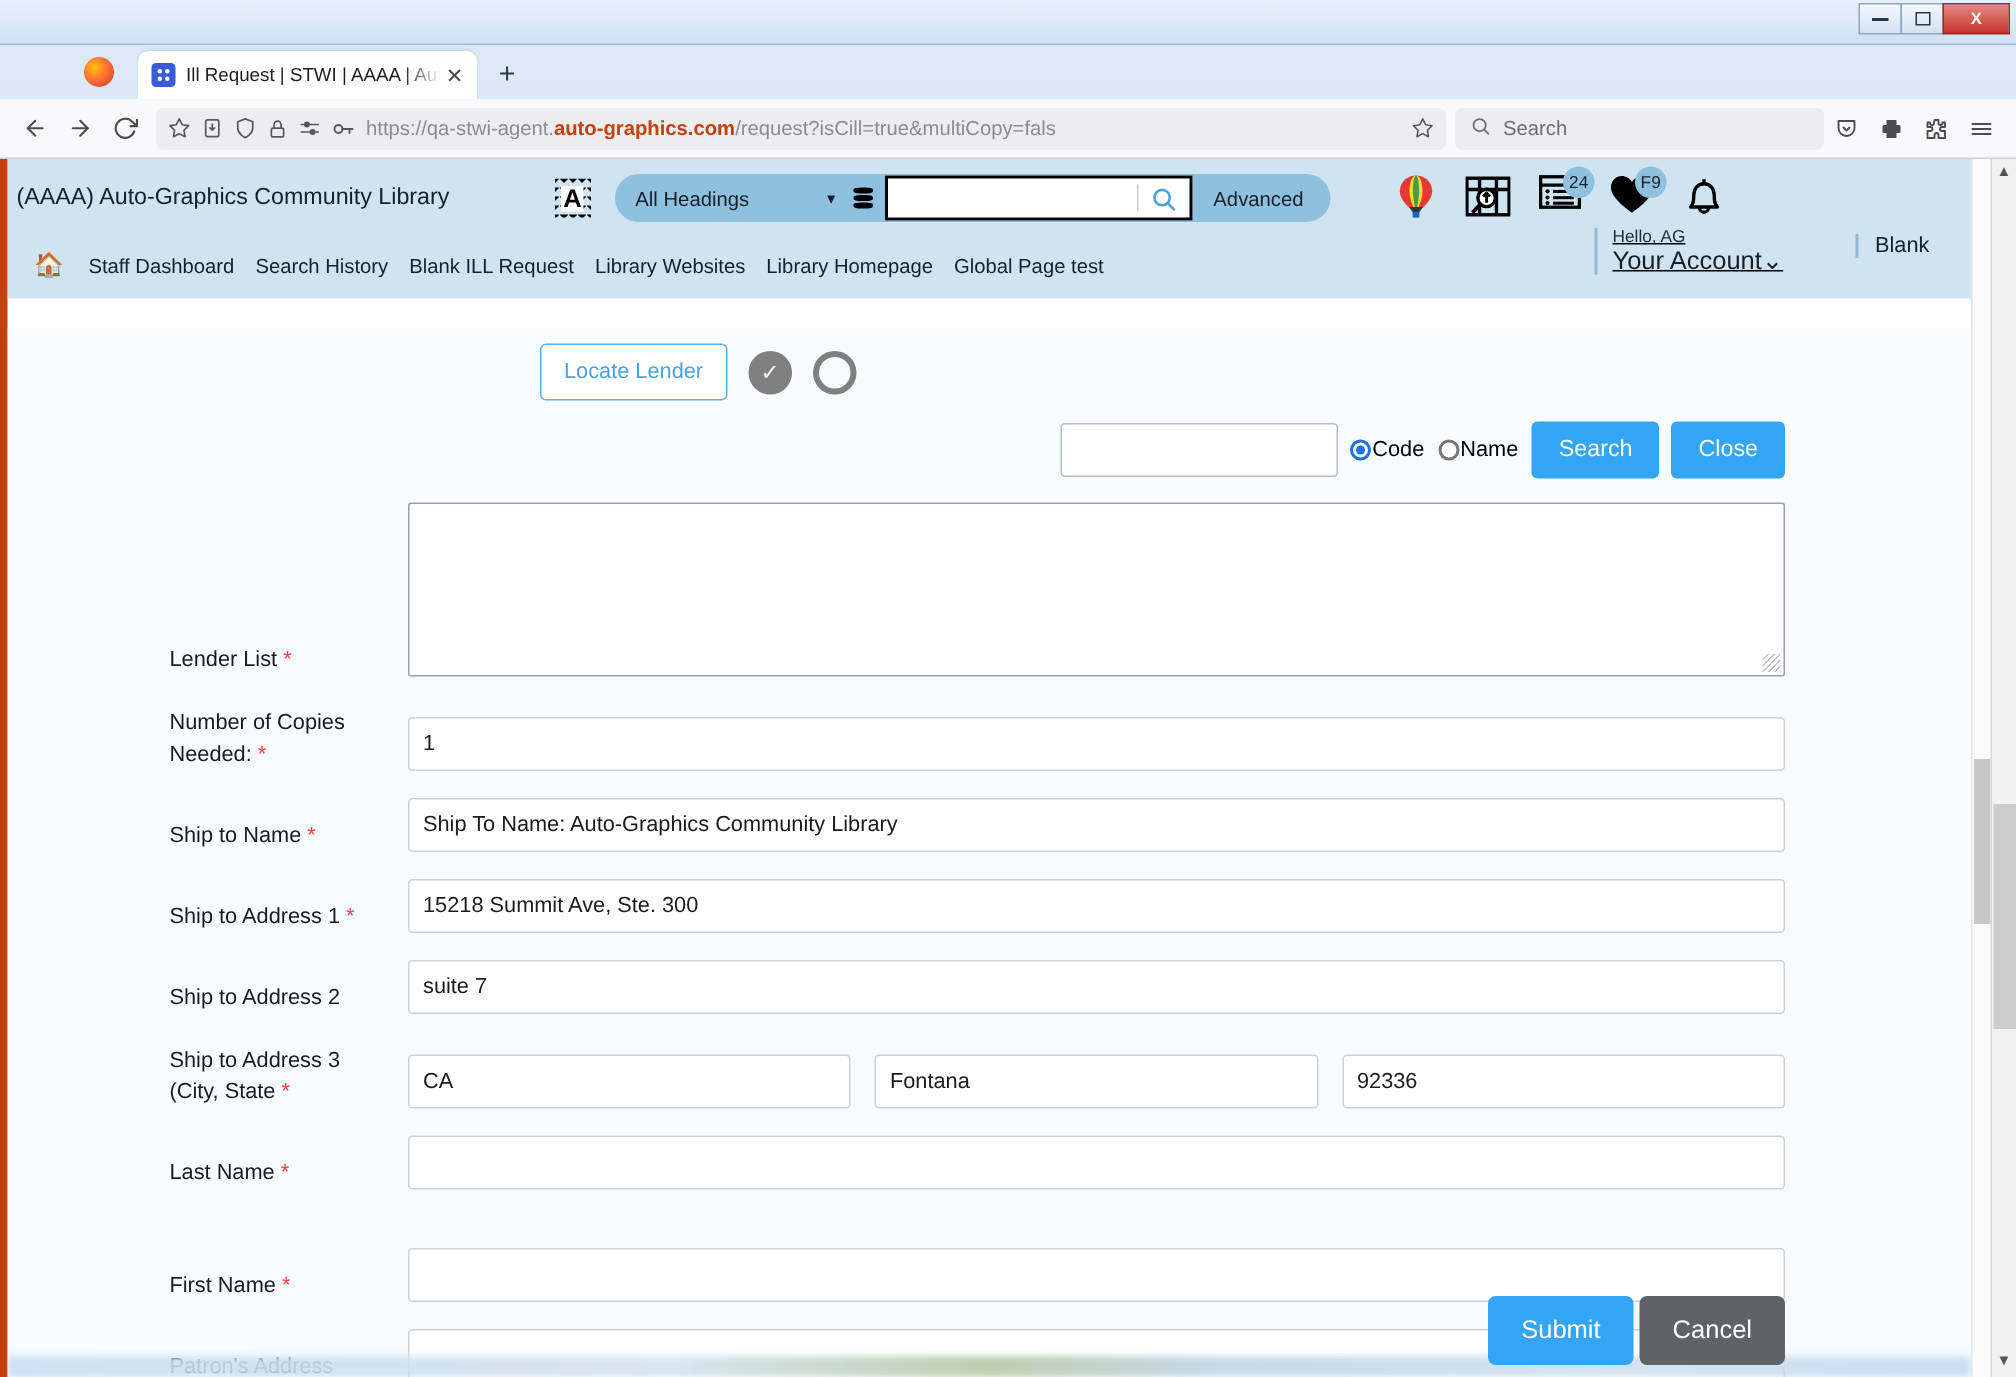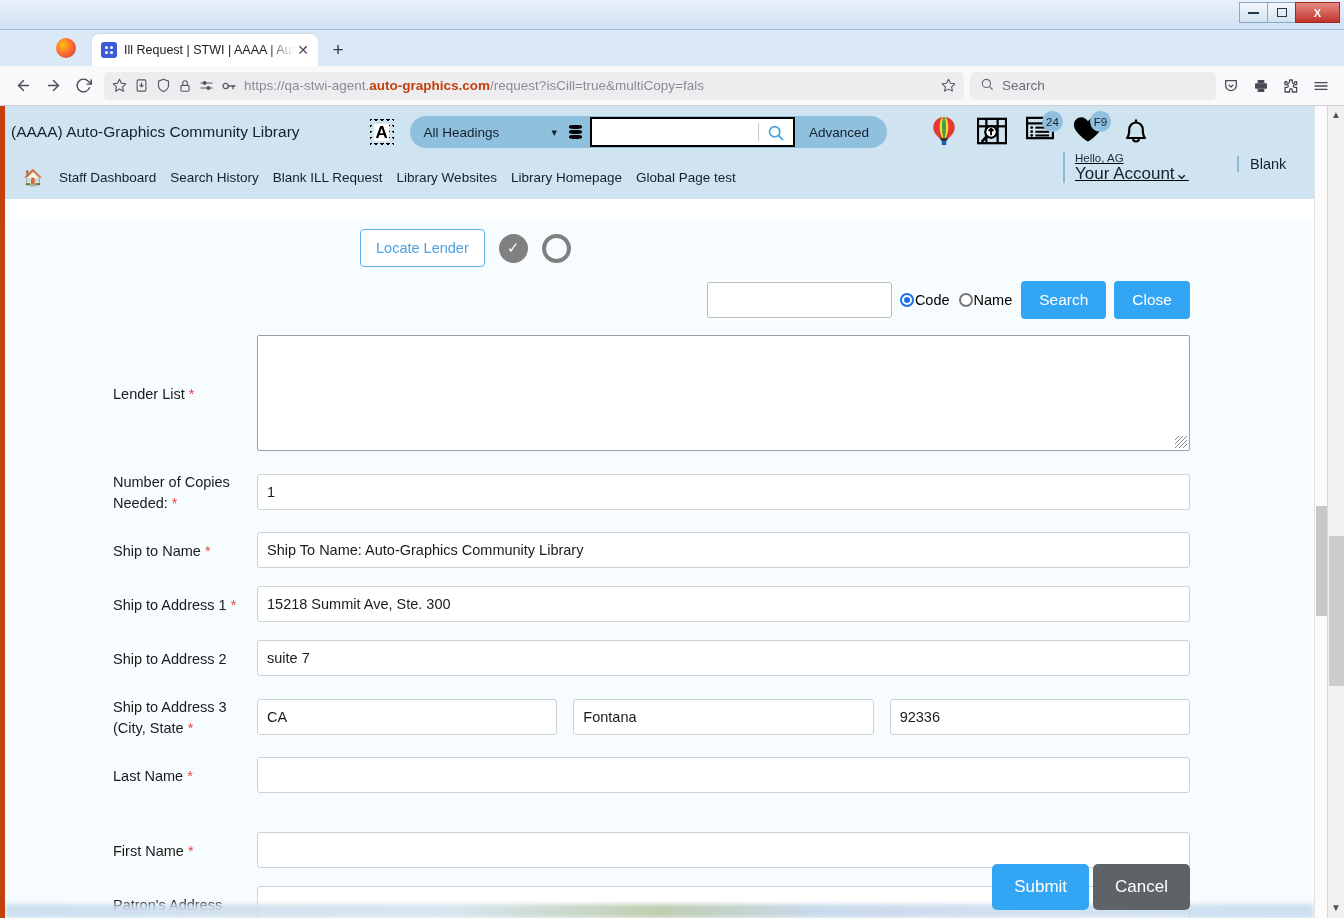--- a/index.html
+++ b/index.html
@@ -270,21 +270,21 @@
   .radio.on { border-color: #1a73e8; }
   .radio.on::after { content: ""; width: 6px; height: 6px; border-radius: 50%; background: #1a73e8; }
   .btn-blue {
     background: #33a5f5; color: #fff; border: none; border-radius: 4px;
     font-size: 15.5px; padding: 10px 18px;
   }
   .btn-gray { background: #5f6368; color: #fff; border: none; border-radius: 4px; font-size: 15.5px; padding: 10px 18px; }
 
   
   .form { padding-top: 16px; position: relative; }
-  .frow { display: flex; align-items: center; margin-bottom: 0; }
+  .frow { display: flex; align-items: flex-end; margin-bottom: 0; gap: 15px; }
   .flabel {
     width: 252px; flex: 0 0 252px;
     padding-left: 108px; padding-top: 3px;
     font-size: 14.5px; color: #1b1b1b;
     line-height: 1.45;
   }
   .req { color: #e8453c; }
   .fctrl { flex: 1; padding-right: 124px; }
   .inp {
     width: 100%; height: 36px;

